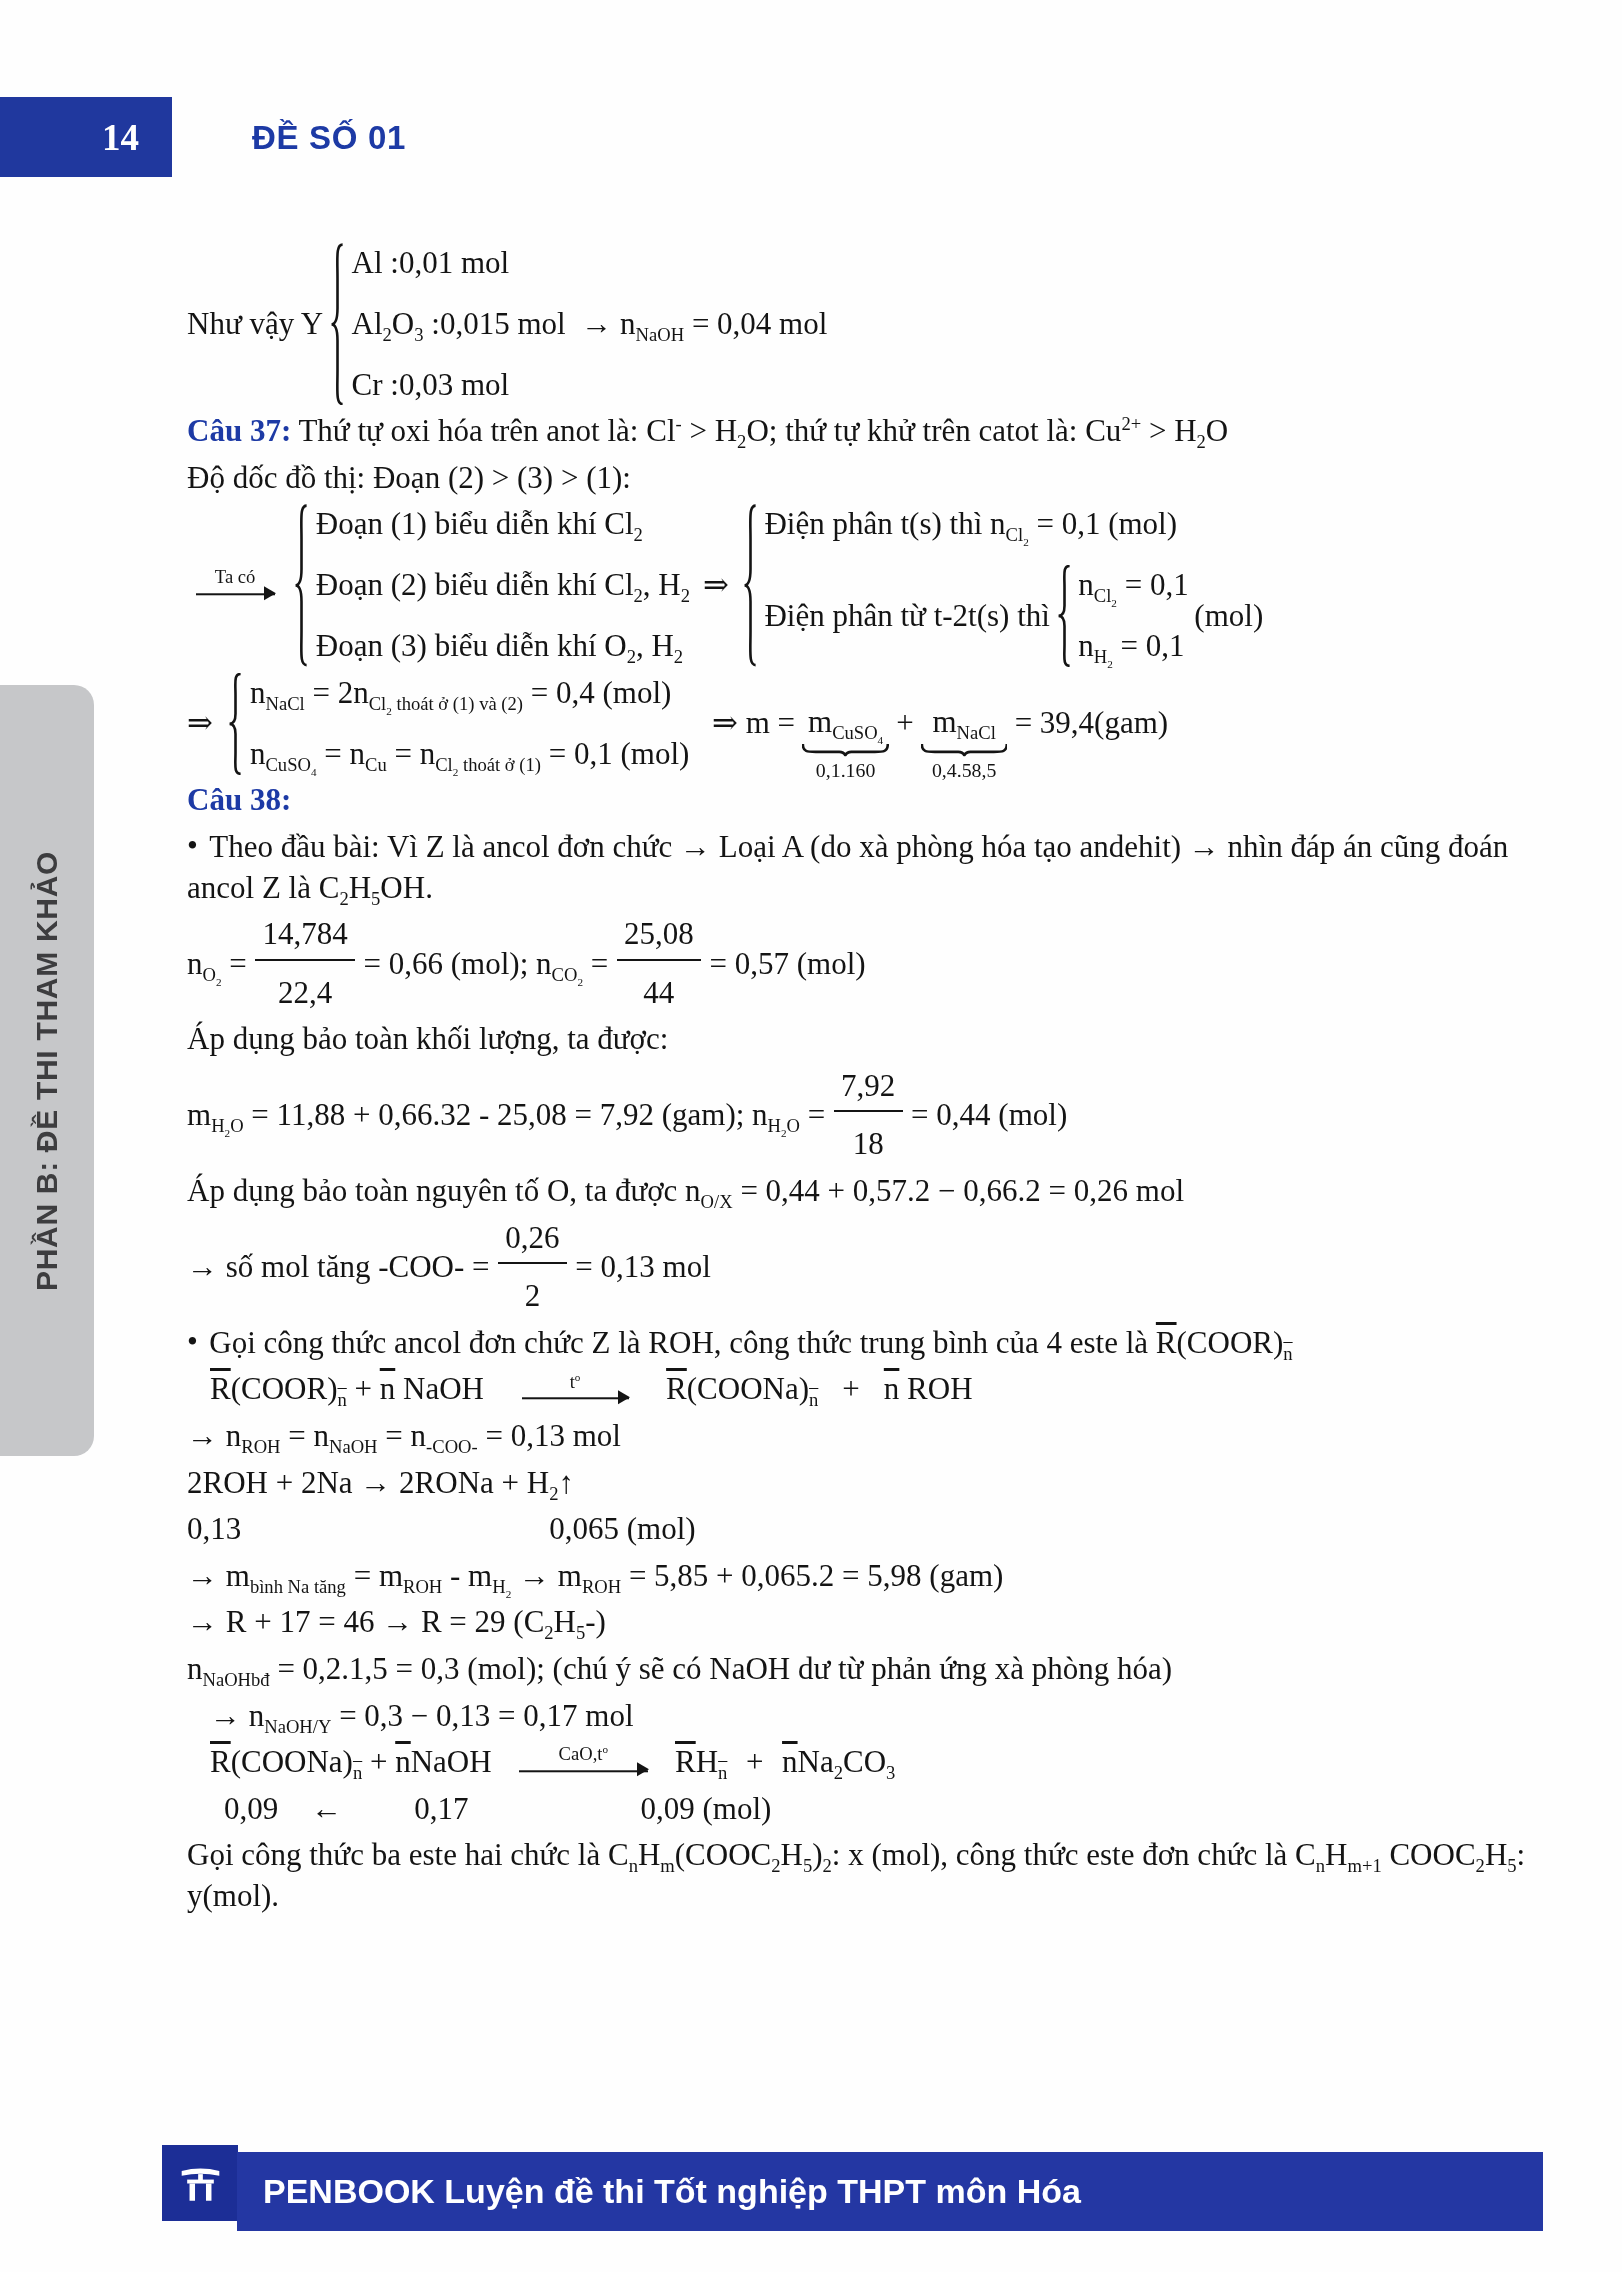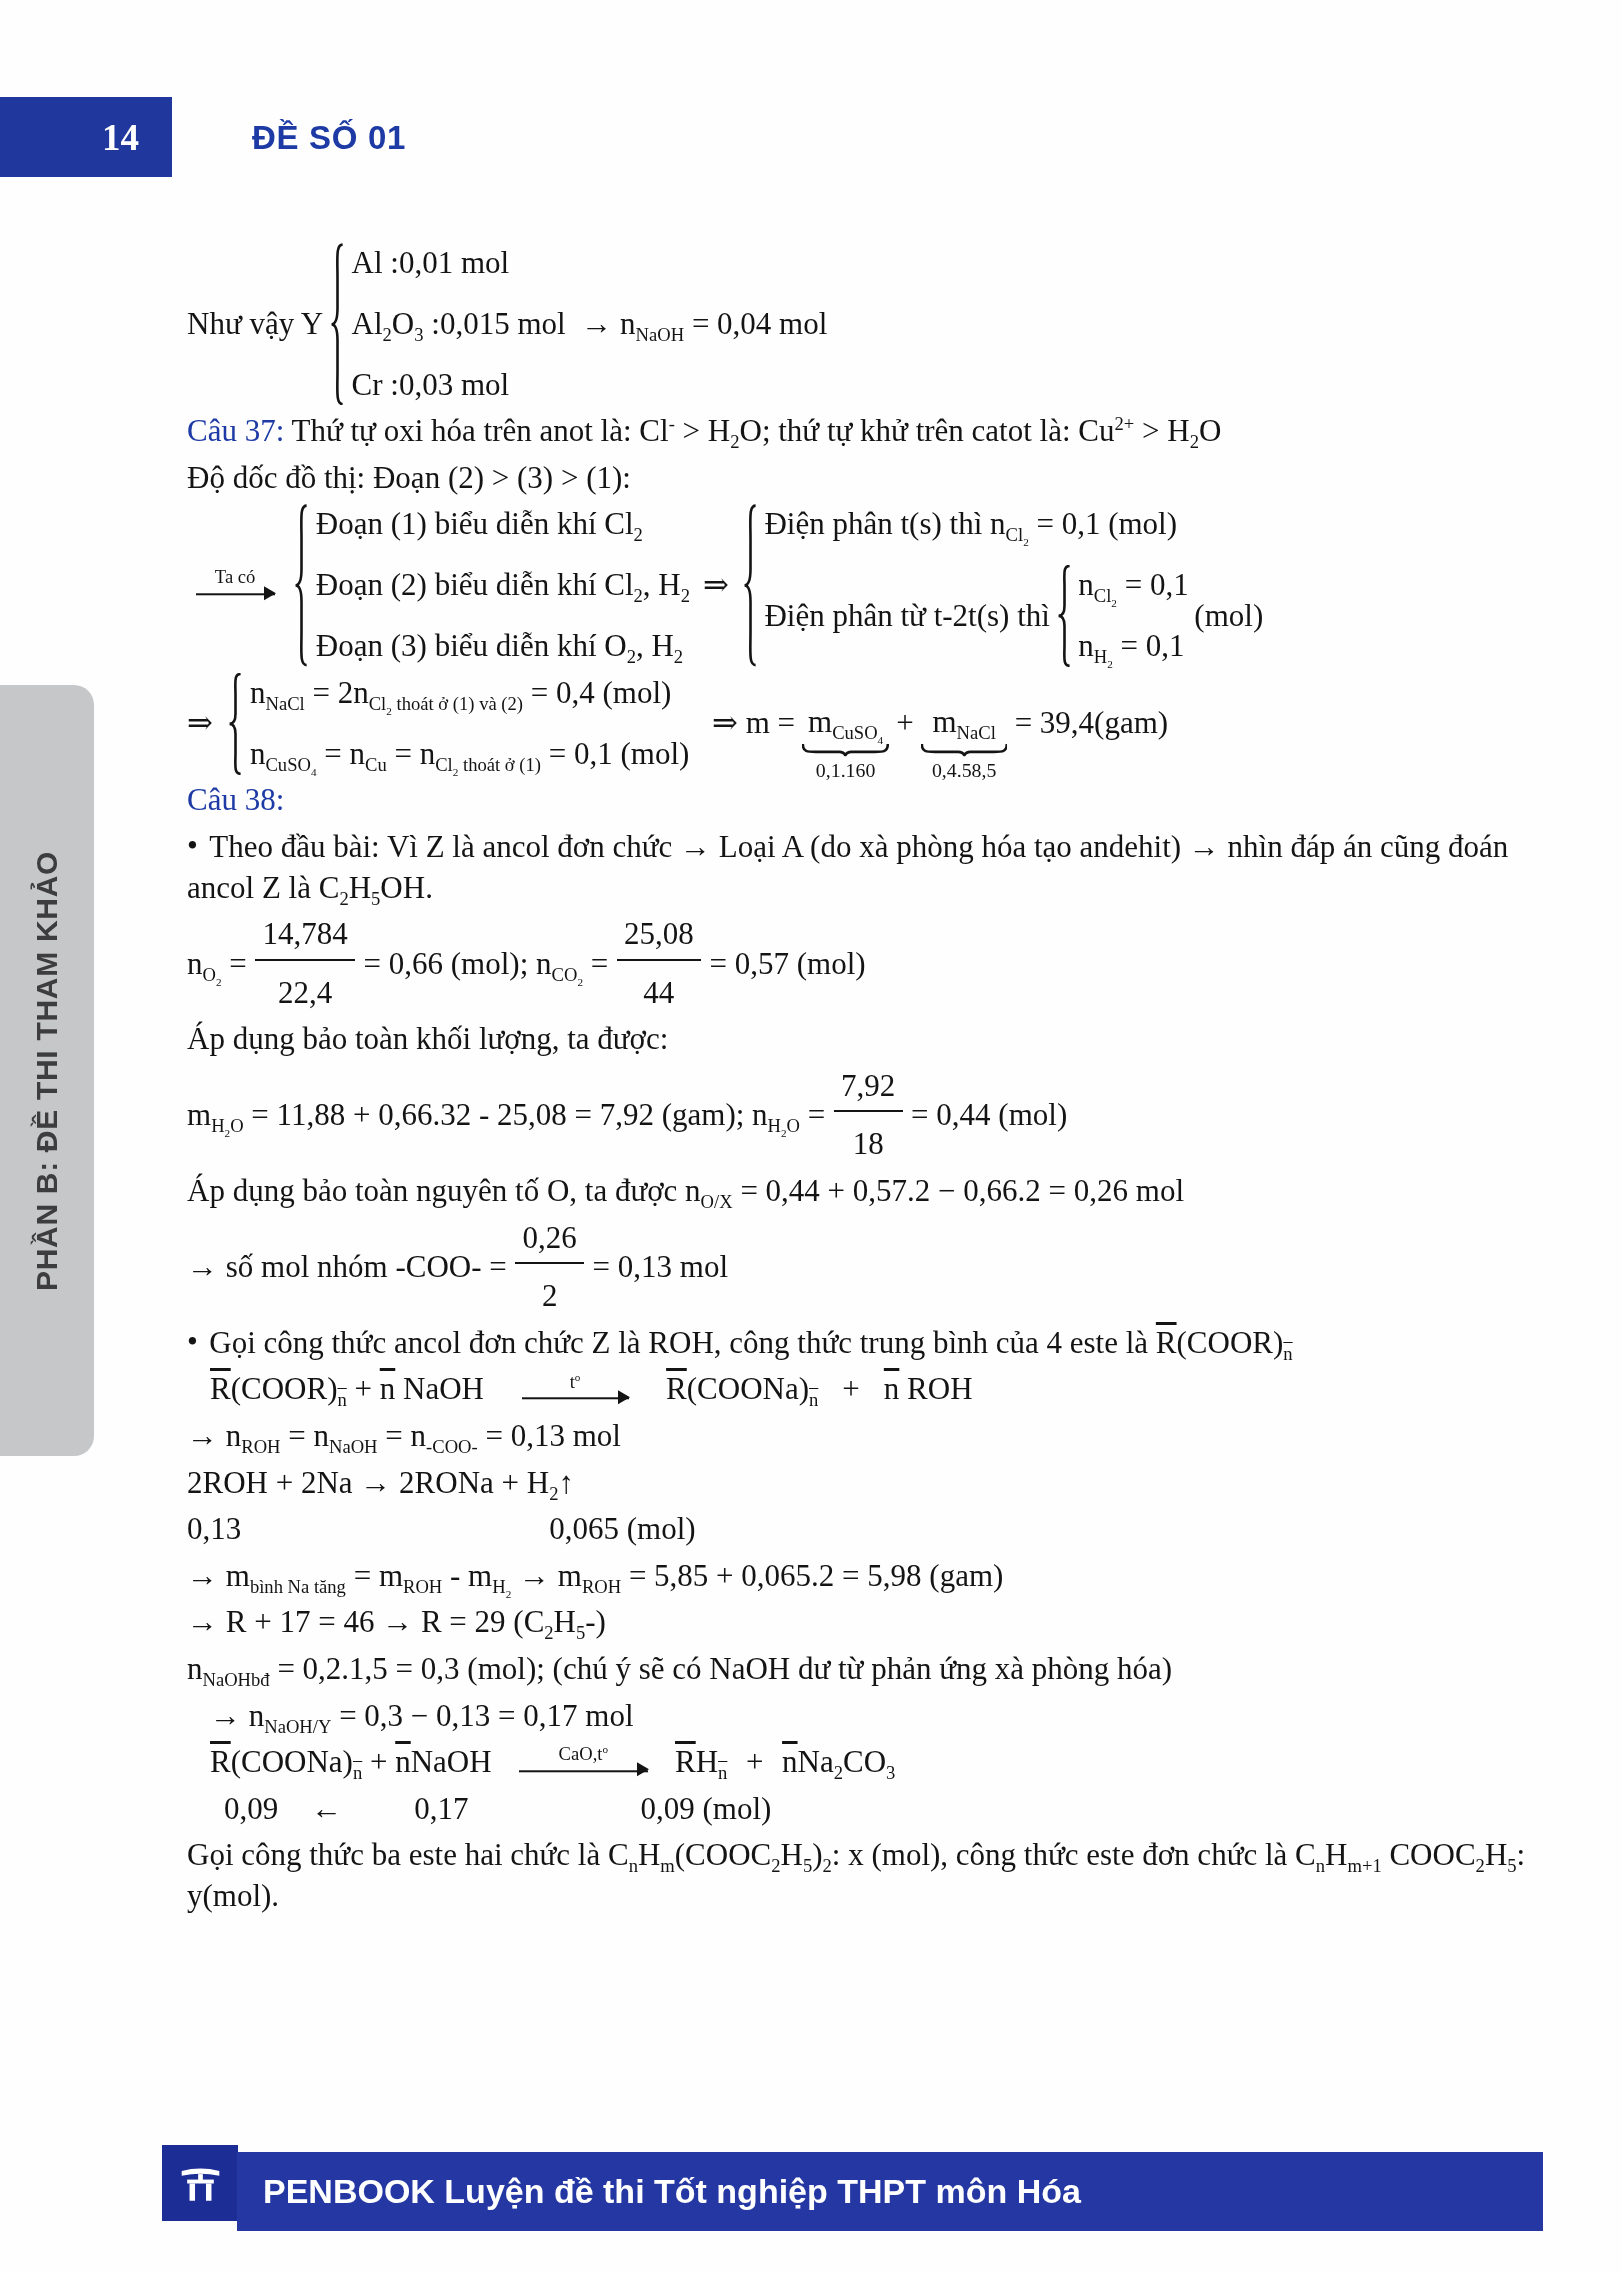--- a/index.html
+++ b/index.html
@@ -22,21 +22,21 @@
 
   
   .content{position:absolute;left:187px;top:237px;width:1356px}
   .blk{margin:5.7px 0;font-size:31px;line-height:1.32}
   .para{display:block}
   .row{display:flex;align-items:center;flex-wrap:nowrap}
   .row .seg{white-space:nowrap}
   .ind{margin-left:23px}
   .ind2{margin-left:37px}
   .bullet{display:inline-block;margin-right:11.4px;transform:translateY(-1.4px)}
-  .qlabel{color:#1d3aa5;font-weight:normal;margin-right:7.2px}
+  .qlabel{color:#1d3aa5;font-weight:bold;margin-right:7.2px}
   sub{font-size:60%;line-height:0}
   sup{font-size:60%;line-height:0}
   .ov{text-decoration:overline}
   .gap{display:inline-block;flex:none;height:0.7px}
 
   
   .cases{display:inline-flex;align-items:center;margin:0 5.7px;flex:none}
   .brace{align-self:stretch;width:17px;flex:none;height:auto}
   .cases-col{display:flex;flex-direction:column;gap:20px;padding-left:5.7px}
   .cases-row{display:flex;align-items:center;white-space:nowrap}
@@ -215,21 +215,21 @@
       <div class="blk row">
         <span class="seg">m<sub>H<sub>2</sub>O</sub> = 11,88 + 0,66.32 - 25,08 = 7,92 (gam); n<sub>H<sub>2</sub>O</sub> =</span>
         <span class="frac">
           <span class="num">7,92</span>
           <span class="den">18</span>
         </span>
         <span class="seg">= 0,44 (mol)</span>
       </div>
       <div class="blk para"><span class="seg">Áp dụng bảo toàn nguyên tố O, ta được n<sub>O/X</sub> = 0,44 + 0,57.2 − 0,66.2 = 0,26 mol</span></div>
       <div class="blk row">
-        <span class="seg">→ số mol nhóm -COO- =</span>
+        <span class="seg">→ số mol tăng -COO- =</span>
         <span class="frac">
           <span class="num">0,26</span>
           <span class="den">2</span>
         </span>
         <span class="seg">= 0,13 mol</span>
       </div>
       <div class="blk para"><span class="bullet">•</span><span class="seg">Gọi công thức ancol đơn chức Z là ROH, công thức trung bình của 4 este là <span class="ov">R</span>(COOR)<sub><span class="ov">n</span></sub></span></div>
       <div class="blk ind row">
         <span class="seg"><span class="ov">R</span>(COOR)<sub><span class="ov">n</span></sub> + <span class="ov">n</span> NaOH</span>
         <span class="gap" style="width: 29px;"></span>

